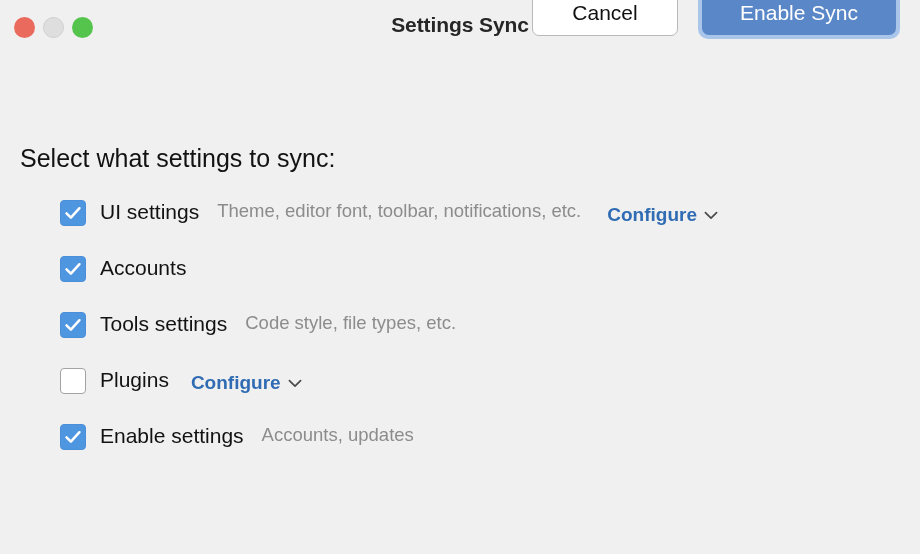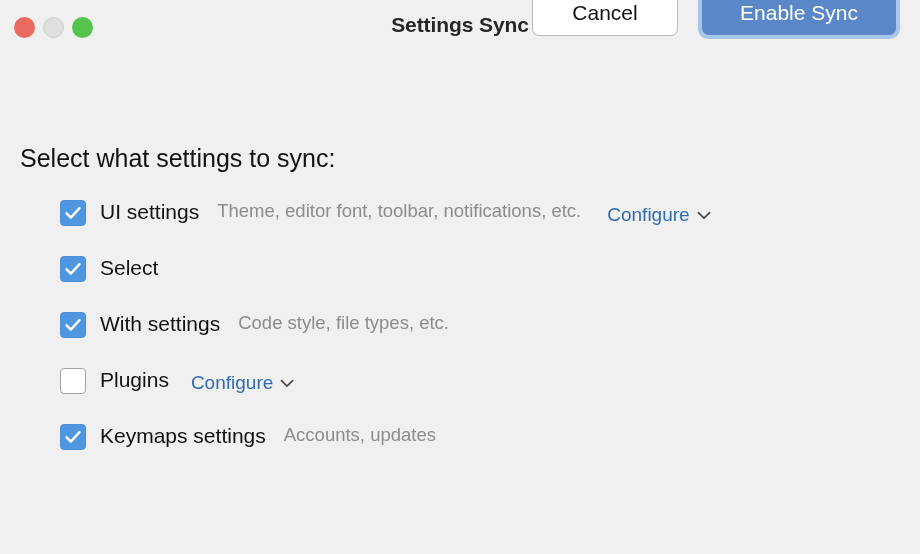--- a/index.html
+++ b/index.html
@@ -123,20 +123,21 @@
   }
 
   .configure-link {
     display: inline-flex;
     align-items: center;
     gap: 7px;
     font-size: 19px;
     color: #2f6cb3;
     white-space: nowrap;
     cursor: pointer;
+    font-weight: bold;
   }
   .configure-link.after-desc { margin-left: 26px; }
   .configure-link.after-label { margin-left: 22px; }
   .chev {
     display: inline-block;
     width: 14px;
     height: 9px;
   }
 
   
@@ -216,30 +217,30 @@
           </svg>
         </span>
       </div>
 
       <div class="row">
         <span class="checkbox checked">
           <svg class="tick" viewBox="0 0 26 26" xmlns="http://www.w3.org/2000/svg">
             <path d="M6 13.4 L10.7 18 L20 7.8" fill="none" stroke="#ffffff" stroke-width="2.7" stroke-linecap="round" stroke-linejoin="round"></path>
           </svg>
         </span>
-        <span class="row-label">Select</span>
-      </div>
-
-      <div class="row">
-        <span class="checkbox checked">
-          <svg class="tick" viewBox="0 0 26 26" xmlns="http://www.w3.org/2000/svg">
-            <path d="M6 13.4 L10.7 18 L20 7.8" fill="none" stroke="#ffffff" stroke-width="2.7" stroke-linecap="round" stroke-linejoin="round"></path>
-          </svg>
-        </span>
-        <span class="row-label">With settings</span>
+        <span class="row-label">Accounts</span>
+      </div>
+
+      <div class="row">
+        <span class="checkbox checked">
+          <svg class="tick" viewBox="0 0 26 26" xmlns="http://www.w3.org/2000/svg">
+            <path d="M6 13.4 L10.7 18 L20 7.8" fill="none" stroke="#ffffff" stroke-width="2.7" stroke-linecap="round" stroke-linejoin="round"></path>
+          </svg>
+        </span>
+        <span class="row-label">Tools settings</span>
         <span class="row-desc">Code style, file types, etc.</span>
       </div>
 
       <div class="row">
         <span class="checkbox unchecked">
           
         </span>
         <span class="row-label">Plugins</span>
         <span class="configure-link after-label">
           <span>Configure</span>
@@ -249,21 +250,21 @@
         </span>
       </div>
 
 
       <div class="row">
         <span class="checkbox checked">
           <svg class="tick" viewBox="0 0 26 26" xmlns="http://www.w3.org/2000/svg">
             <path d="M6 13.4 L10.7 18 L20 7.8" fill="none" stroke="#ffffff" stroke-width="2.7" stroke-linecap="round" stroke-linejoin="round"></path>
           </svg>
         </span>
-        <span class="row-label">Keymaps settings</span>
+        <span class="row-label">Enable settings</span>
         <span class="row-desc">Accounts, updates</span>
       </div>
 
     </div>
 
     <div class="footer">
       <button class="btn btn-cancel">Cancel</button>
       <span class="btn-primary-wrap">
         <button class="btn btn-primary">Enable Sync</button>
       </span>

